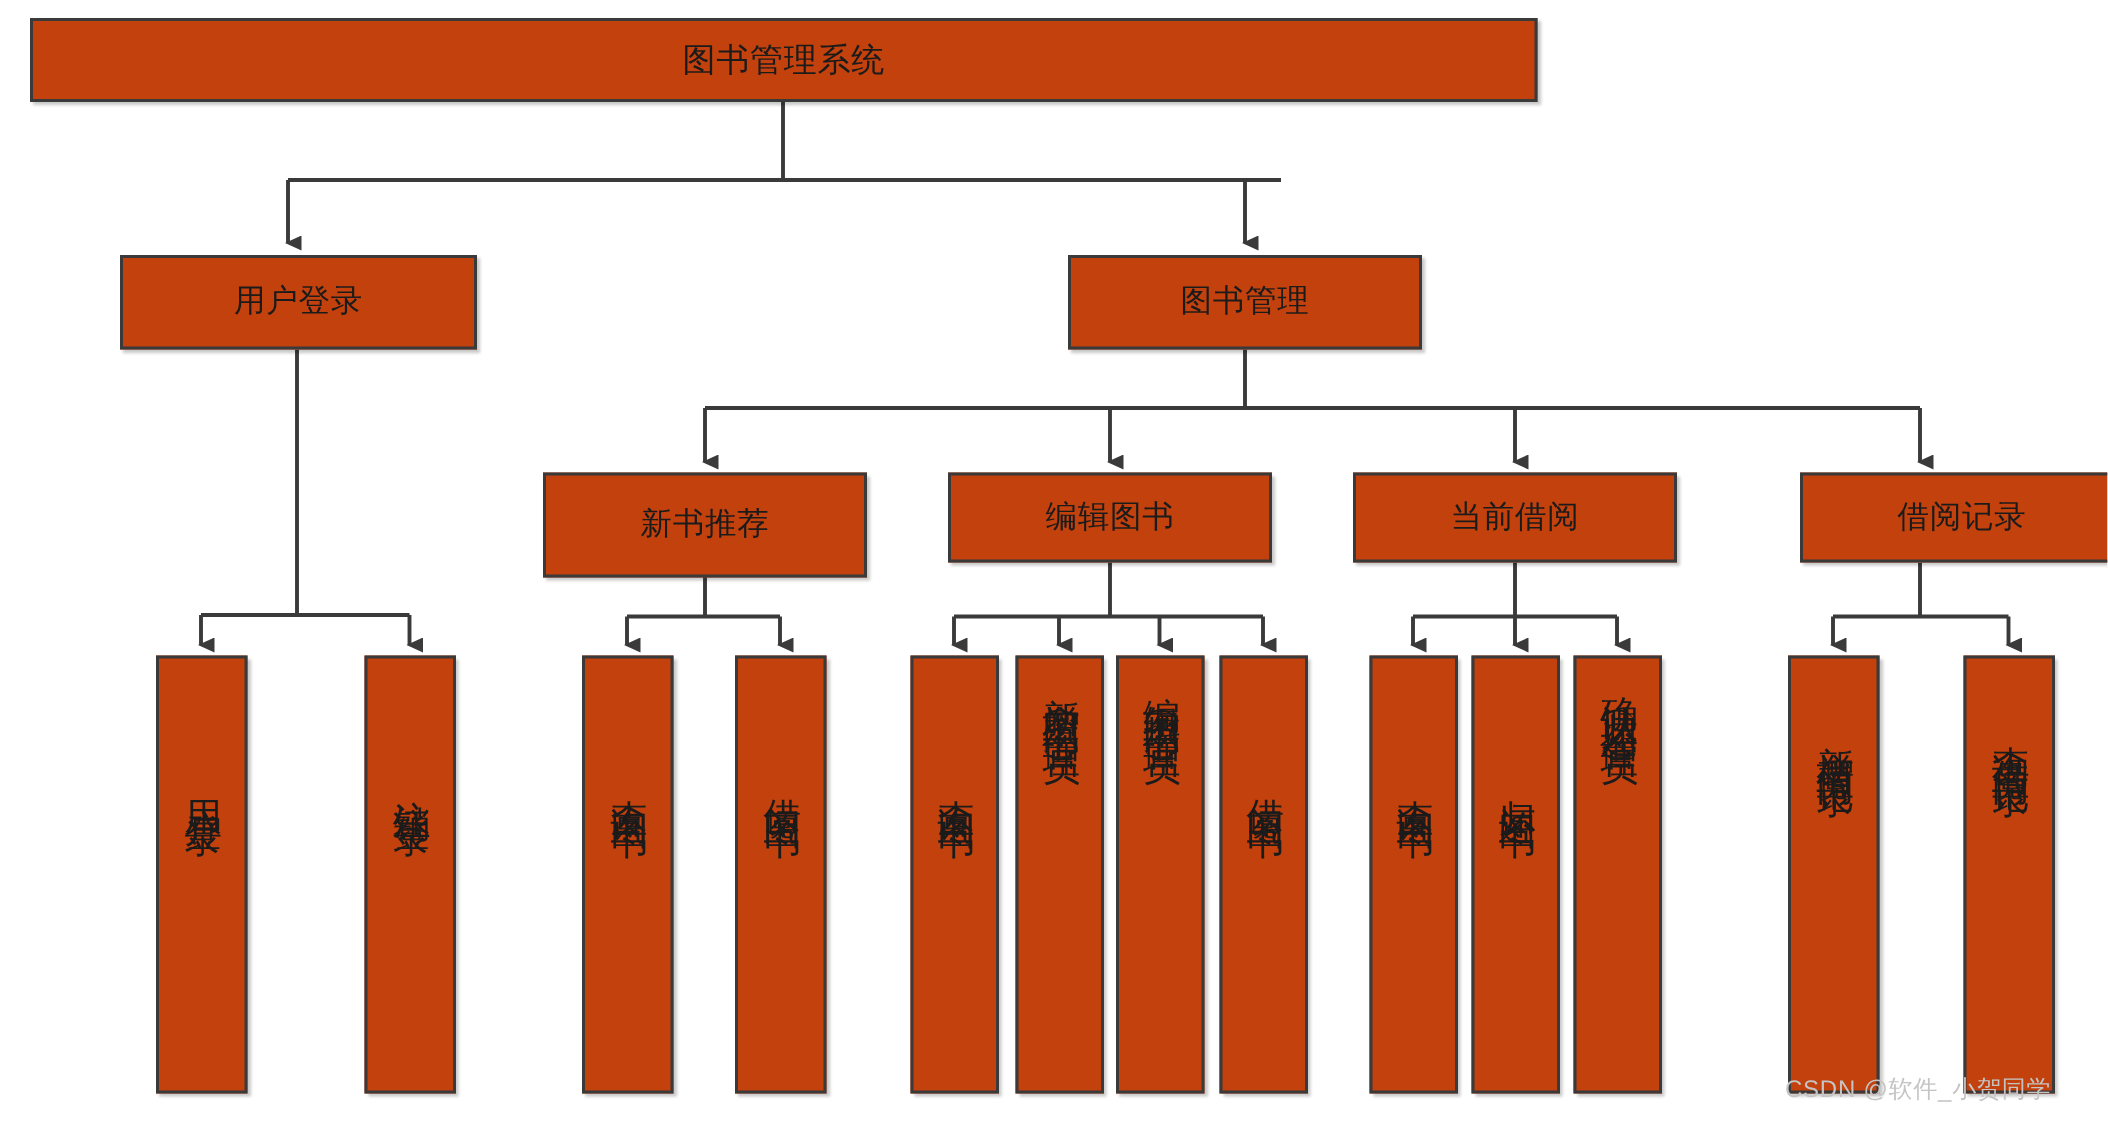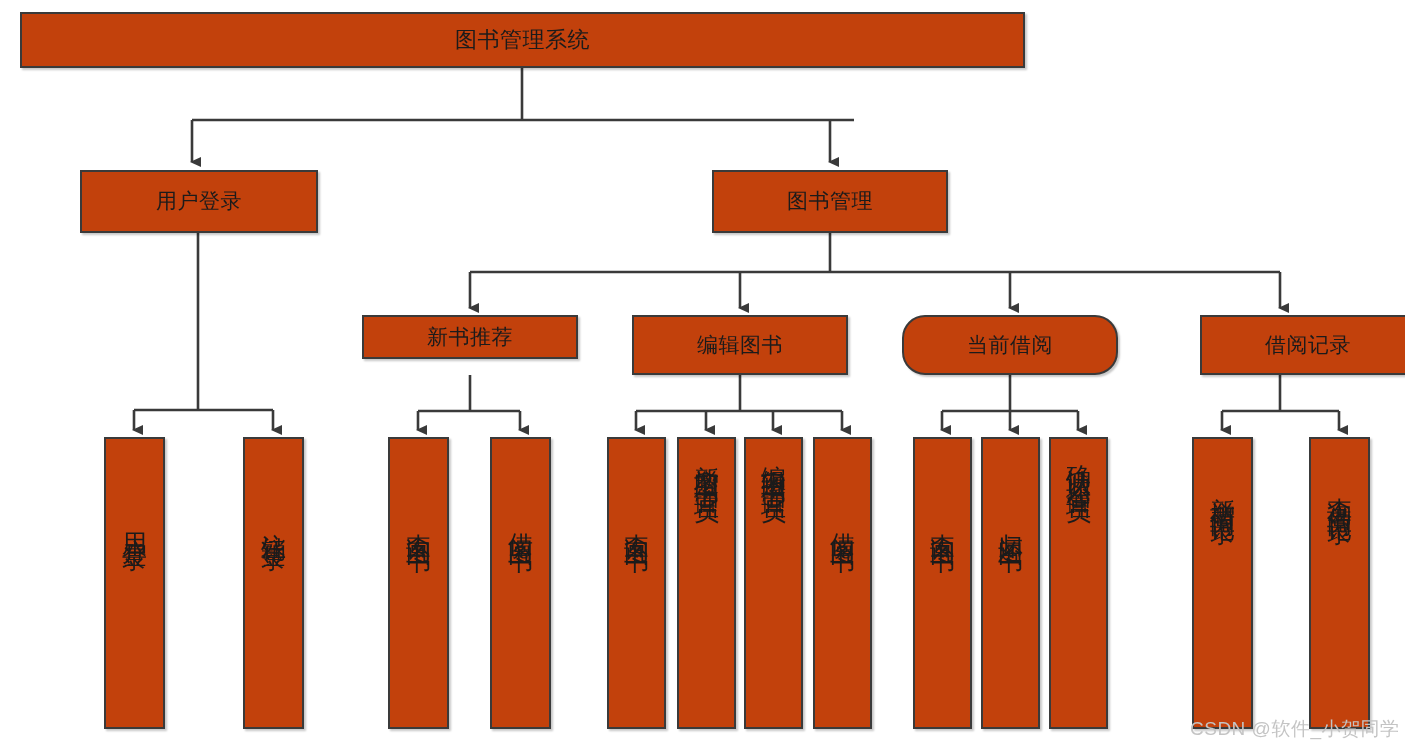--- a/index.html
+++ b/index.html
@@ -59,21 +59,21 @@
   .node.leaf .label {
     writing-mode: vertical-rl;
     text-orientation: upright;
     font-size: 25px;
     line-height: 1;
     letter-spacing: 5px;
     white-space: nowrap;
   }
   .watermark {
     position: absolute;
-    font-size: 19px;
+    font-size: 16px;
     color: #c4c4c4;
     white-space: nowrap;
     letter-spacing: 0.5px;
   }
 </style>
 </head>
 <body>
 
 <div id="canvas">
 
@@ -131,27 +131,27 @@
     <span class="label">图书管理系统</span>
   </div>
 
   <div class="node horiz" style="left:80px; top:170px; width:238px; height:63px;">
     <span class="label">用户登录</span>
   </div>
   <div class="node horiz" style="left:712px; top:170px; width:236px; height:63px;">
     <span class="label">图书管理</span>
   </div>
 
-  <div class="node horiz" style="left:362px; top:315px; width:216px; height:44px;">
+  <div class="node horiz" style="left:362px; top:315px; width:216px; height:70px;">
     <span class="label">新书推荐</span>
   </div>
   <div class="node horiz" style="left:632px; top:315px; width:216px; height:60px;">
     <span class="label">编辑图书</span>
   </div>
-  <div class="node horiz" style="left:902px; top:315px; width:216px; height:60px;border-radius:23px;">
+  <div class="node horiz" style="left:902px; top:315px; width:216px; height:60px;">
     <span class="label">当前借阅</span>
   </div>
   <div class="node horiz" style="left:1172px; top:315px; width:216px; height:60px;margin-left:28px;">
     <span class="label">借阅记录</span>
   </div>
 
   <div class="node leaf" style="left:104px; top:437px; width:61px; height:292px; padding-top:74px;">
     <span class="label">用户登录</span>
   </div>
   <div class="node leaf" style="left:243px; top:437px; width:61px; height:292px; padding-top:74px;">

